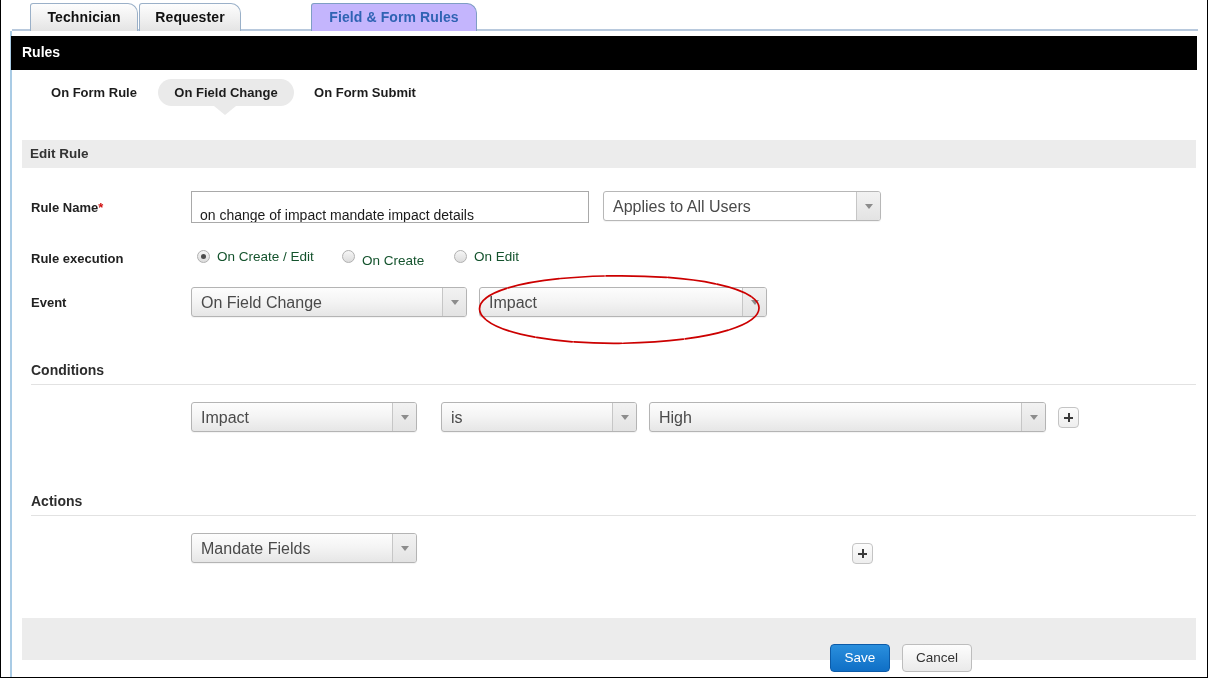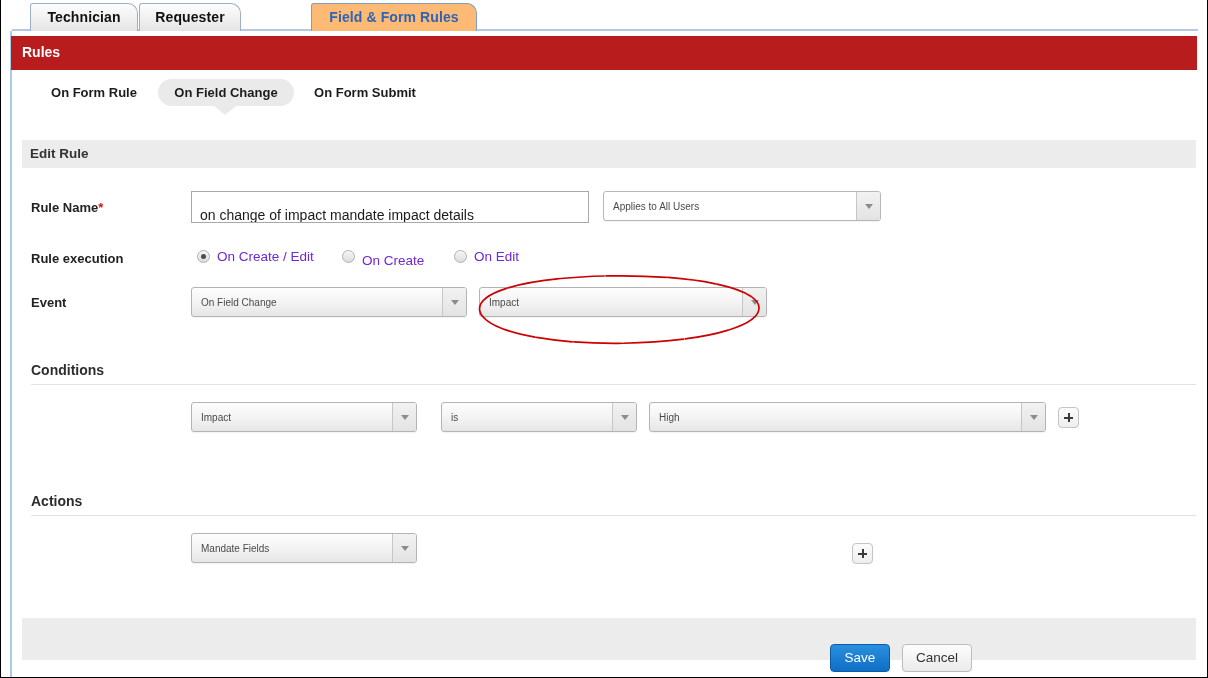--- a/index.html
+++ b/index.html
@@ -40,35 +40,35 @@
     border-radius: 3px 10px 0 0;
     color: #111111;
     font-size: 14px;
     font-weight: bold;
     line-height: 26px;
     text-align: center;
     white-space: nowrap;
     letter-spacing: .1px;
   }
   .tab.active {
-    background: #fdba74;
+    background: #c4b5fd;
     border-color: #7f9ec4;
     color: #2f63b3;
     z-index: 5;
   }
   .tab-0 { left: 29px;  width: 108px; }
   .tab-1 { left: 138px; width: 102px; }
   .tab-2 { left: 241px; width:  68px; margin-top: 44px; }
   .tab-3 { left: 310px; width: 166px; }
 
   
   .bluebar {
     position: absolute;
     left: 11px; top: 36px; width: 1186px; height: 34px;
-    background: #b91c1c;
+    background: #000000;
   }
   .bluebar .title {
     position: absolute;
     left: 11px; top: 8px;
     color: #ffffff;
     font-size: 14px;
     font-weight: bold;
   }
   
   .page-left-border {
@@ -156,21 +156,21 @@
     height: 30px;
     border: 1px solid #b4b4b4;
     border-radius: 3px;
     background: linear-gradient(to bottom,#fdfdfd 0%, #f4f4f4 48%, #e6e6e6 100%);
     box-shadow: 0 1px 1px rgba(0,0,0,.05);
   }
   .dd .dd-text {
     position: absolute;
     left: 9px; top: 0; right: 26px;
     line-height: 29px;
-    font-size: 10px;
+    font-size: 16px;
     color: #4a4a4a;
     white-space: nowrap;
     overflow: hidden;
   }
   .dd .dd-btn {
     position: absolute;
     right: 0; top: 0; width: 24px; height: 28px;
     background: linear-gradient(to bottom,#f2f2f2 0%, #e3e3e3 100%);
     border-left: 1px solid #c6c6c6;
     border-radius: 0 2px 2px 0;
@@ -201,21 +201,21 @@
   }
   .radio.on::after {
     content: "";
     position: absolute;
     left: 3px; top: 3px; width: 5px; height: 5px;
     border-radius: 50%;
     background: #4c4c4c;
   }
   .radio-label {
     position: absolute;
-    font-size: 13.5px; color: #6d28d9;
+    font-size: 13.5px; color: #14532d;
     white-space: nowrap;
   }
 
   
   .group-head {
     position: absolute;
     font-size: 14px; font-weight: bold; color: #2d2d2d;
   }
   .group-rule {
     position: absolute;

